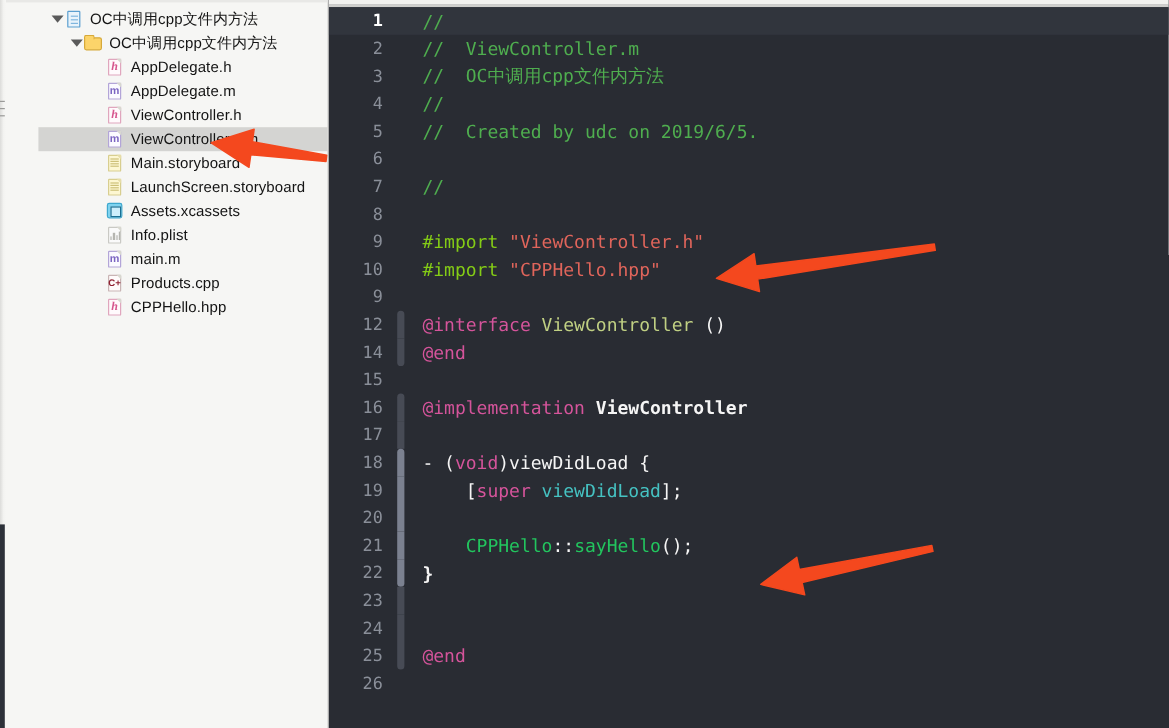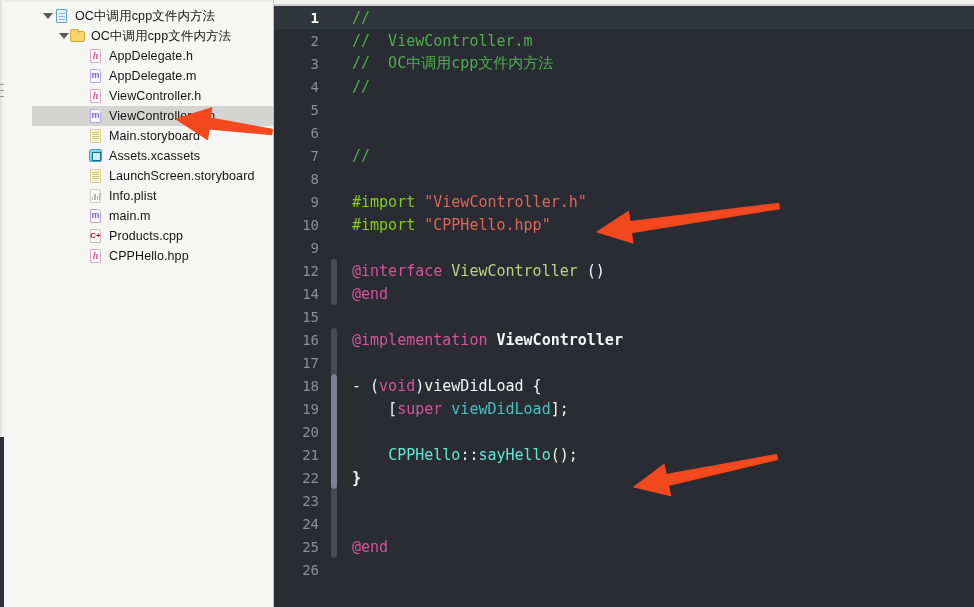--- a/index.html
+++ b/index.html
@@ -277,21 +277,21 @@
     color: #f2f2f2;
   }
 
   .cm   { color: #4fae4f; }
   .pre  { color: #84cc16; }
   .str  { color: #e0655b; }
   .kw   { color: #d5549b; }
   .typ  { color: #c0d083; }
   .wh   { color: #f5f5f5; }
   .meth { color: #45c2c2; }
-  .fn   { color: #5eead4; }
+  .fn   { color: #22c55e; }
   .b    { font-weight: bold; }
 
   
   #arrows {
     position: absolute;
     left: 0; top: 0;
     width: 974px; height: 607px;
     pointer-events: none;
   }
 </style>
@@ -362,37 +362,37 @@
               <i></i>
               <i></i>
               <i></i>
               <i></i>
             </span>
           </span>
           <span class="lbl">Main.storyboard</span>
         </div>
         <div class="row ind2">
           <span class="twisty"></span>
+          <span class="ico ico-story">
+            <span class="doc"></span>
+            <span class="lines">
+              <i></i>
+              <i></i>
+              <i></i>
+              <i></i>
+            </span>
+          </span>
+          <span class="lbl">LaunchScreen.storyboard</span>
+        </div>
+        <div class="row ind2">
+          <span class="twisty"></span>
           <span class="ico ico-assets">
             <span class="box"></span>
           </span>
           <span class="lbl">Assets.xcassets</span>
-        </div>
-        <div class="row ind2">
-          <span class="twisty"></span>
-          <span class="ico ico-story">
-            <span class="doc"></span>
-            <span class="lines">
-              <i></i>
-              <i></i>
-              <i></i>
-              <i></i>
-            </span>
-          </span>
-          <span class="lbl">LaunchScreen.storyboard</span>
         </div>
         <div class="row ind2">
           <span class="twisty"></span>
           <span class="ico ico-plist">
             <span class="doc"></span>
             <span class="bars">
               <i style="height:3px"></i>
               <i style="height:6px"></i>
               <i style="height:4px"></i>
               <i style="height:7px"></i>
@@ -428,21 +428,21 @@
   </div>
 
   <div id="editor">
     <div class="ed-topbar"></div>
     <div class="ed-topbar2"></div>
     <div id="code">
         <div class="cline cur"><span class="gut">1</span><span class="ribbon"></span><span class="src"><span class="cm">//</span></span></div>
         <div class="cline"><span class="gut">2</span><span class="ribbon"></span><span class="src"><span class="cm">//  ViewController.m</span></span></div>
         <div class="cline"><span class="gut">3</span><span class="ribbon"></span><span class="src"><span class="cm">//  OC中调用cpp文件内方法</span></span></div>
         <div class="cline"><span class="gut">4</span><span class="ribbon"></span><span class="src"><span class="cm">//</span></span></div>
-        <div class="cline"><span class="gut">5</span><span class="ribbon"></span></div>
+        <div class="cline"><span class="gut">5</span><span class="ribbon"></span><span class="src"><span class="cm">//  Created by udc on 2019/6/5.</span></span></div>
         <div class="cline"><span class="gut">6</span><span class="ribbon"></span></div>
         <div class="cline"><span class="gut">7</span><span class="ribbon"></span><span class="src"><span class="cm">//</span></span></div>
         <div class="cline"><span class="gut">8</span><span class="ribbon"></span><span class="src"><span class="wh"></span></span></div>
         <div class="cline"><span class="gut">9</span><span class="ribbon"></span><span class="src"><span class="pre">#import </span><span class="str">"ViewController.h"</span></span></div>
         <div class="cline"><span class="gut">10</span><span class="ribbon"></span><span class="src"><span class="pre">#import </span><span class="str">"CPPHello.hpp"</span></span></div>
         <div class="cline"><span class="gut">9</span><span class="ribbon"></span><span class="src"><span class="wh"></span></span></div>
         <div class="cline"><span class="gut">12</span><span class="ribbon on top"></span><span class="src"><span class="kw">@interface</span><span class="wh"> </span><span class="typ">ViewController</span><span class="wh"> ()</span></span></div>
         <div class="cline"><span class="gut">14</span><span class="ribbon on bot"></span><span class="src"><span class="kw">@end</span></span></div>
         <div class="cline"><span class="gut">15</span><span class="ribbon"></span><span class="src"><span class="wh"></span></span></div>
         <div class="cline"><span class="gut">16</span><span class="ribbon on top"></span><span class="src"><span class="kw">@implementation</span><span class="wh"> </span><span class="wh b">ViewController</span></span></div>

